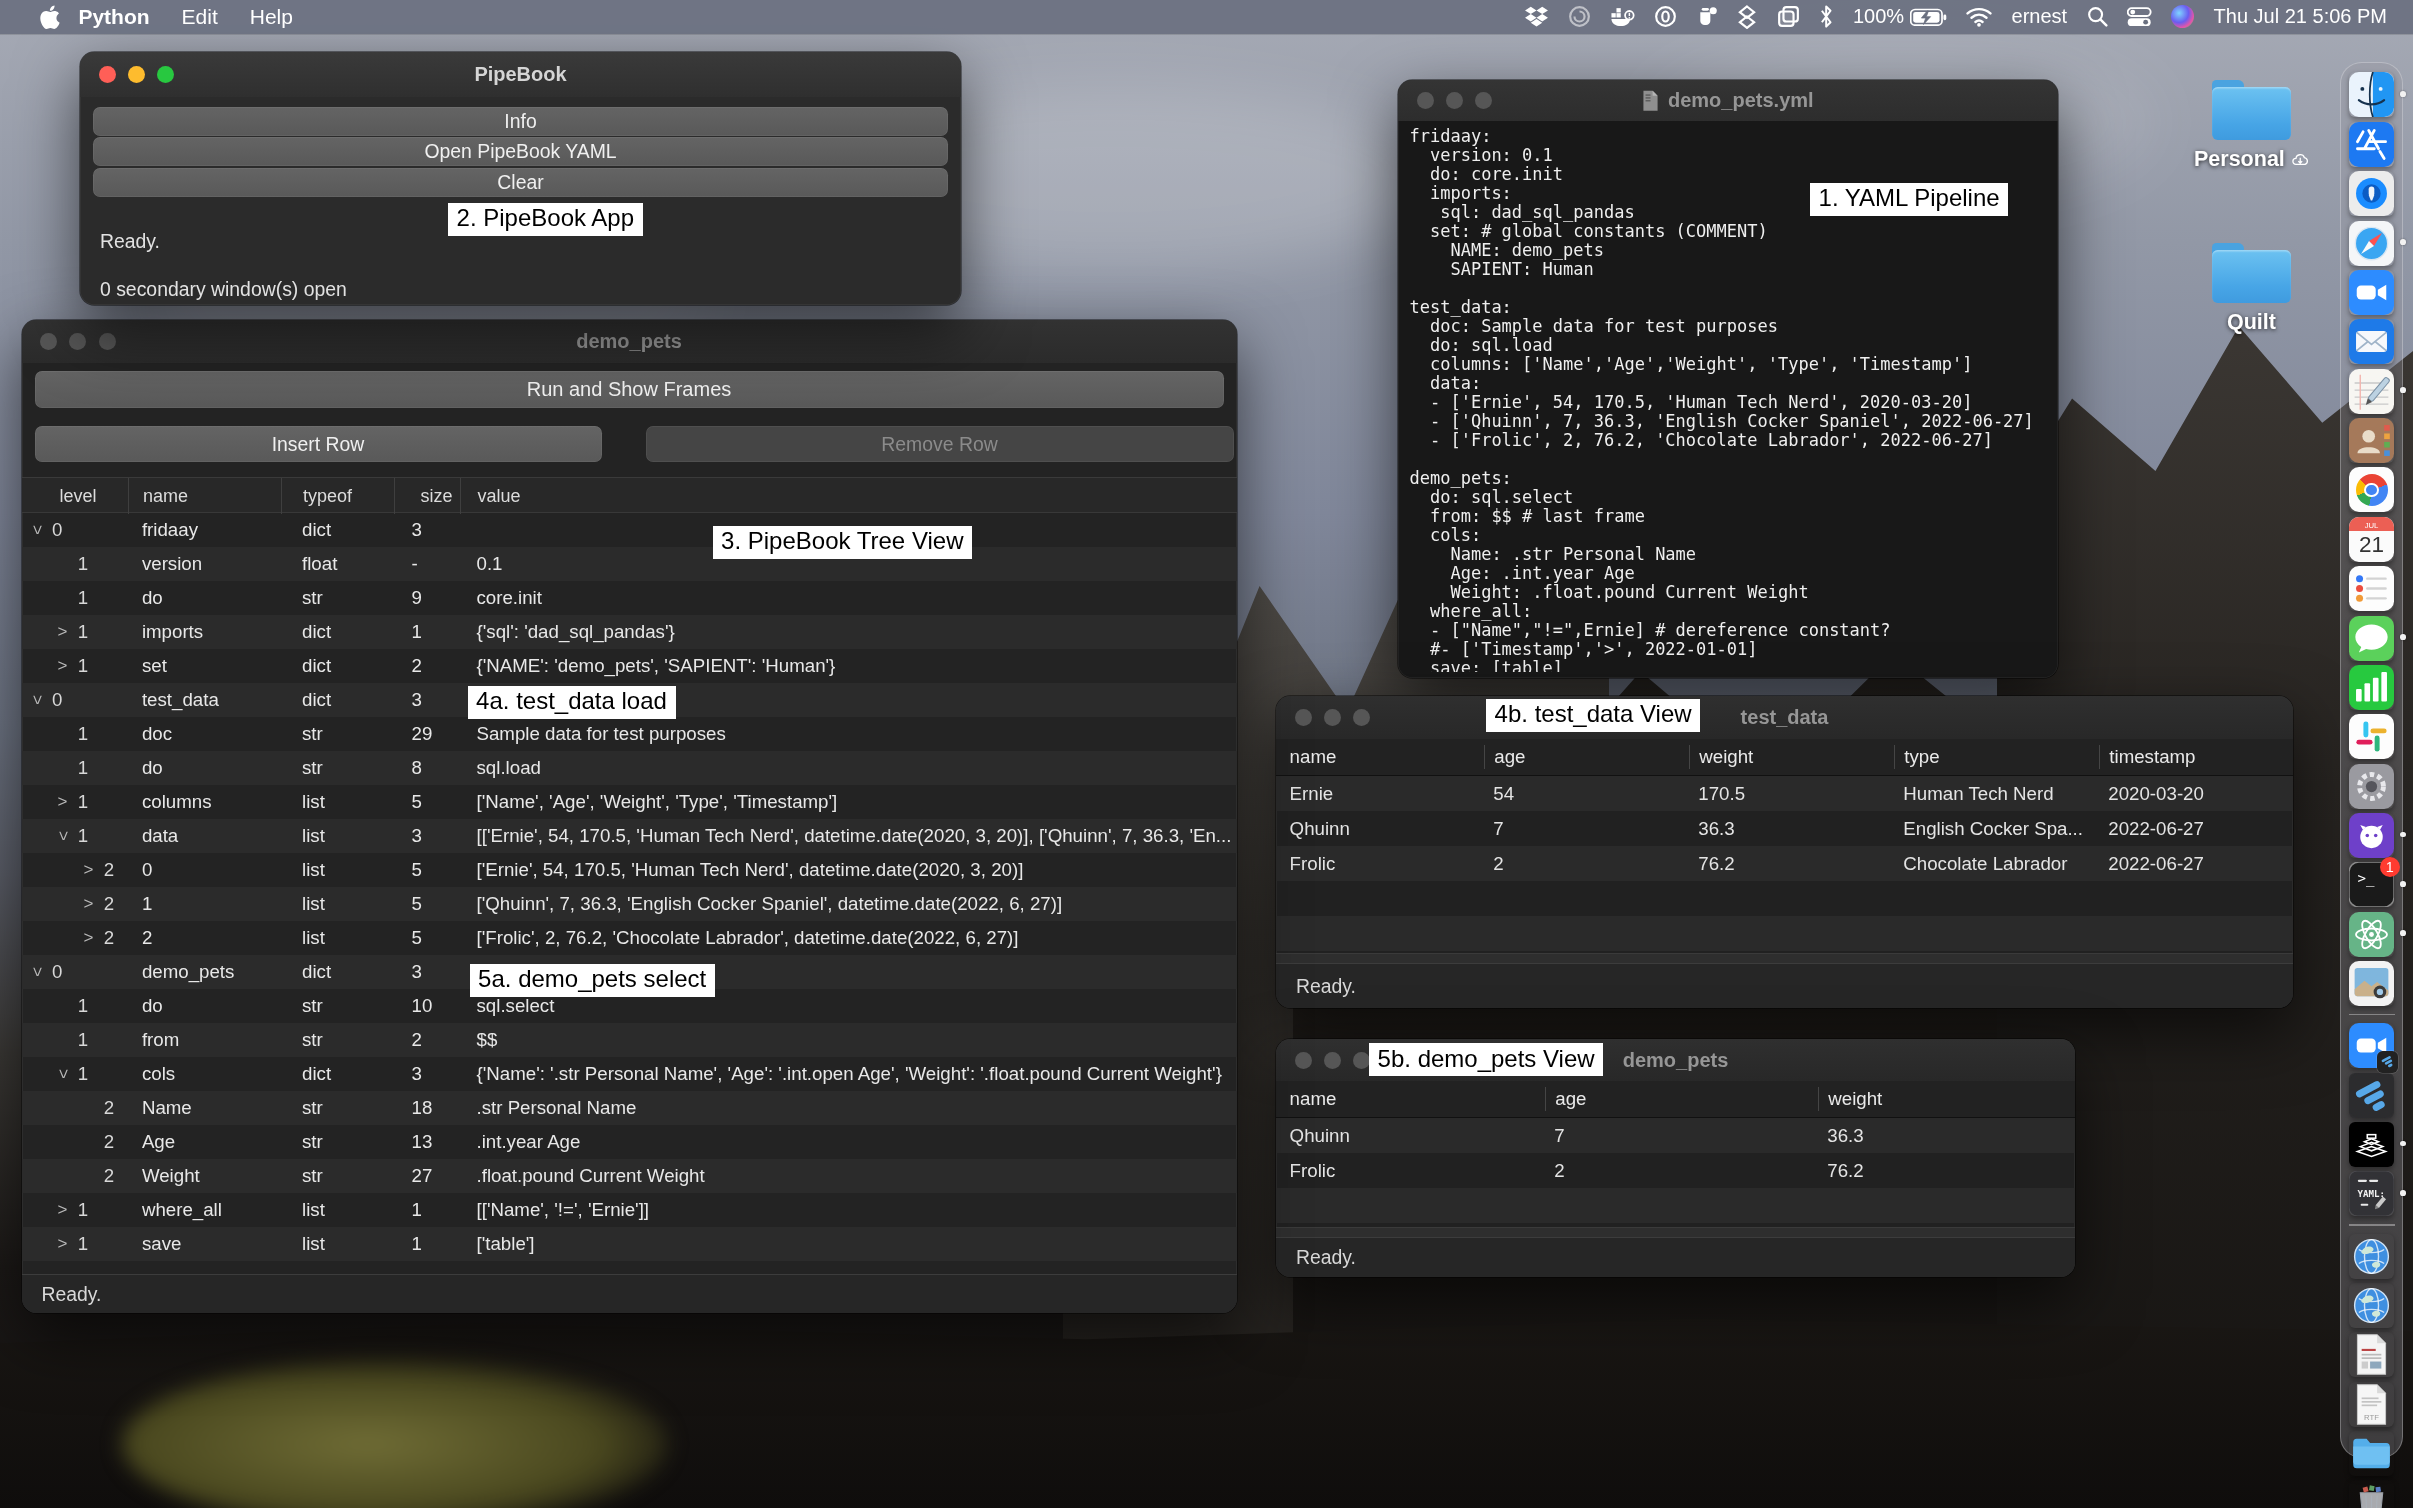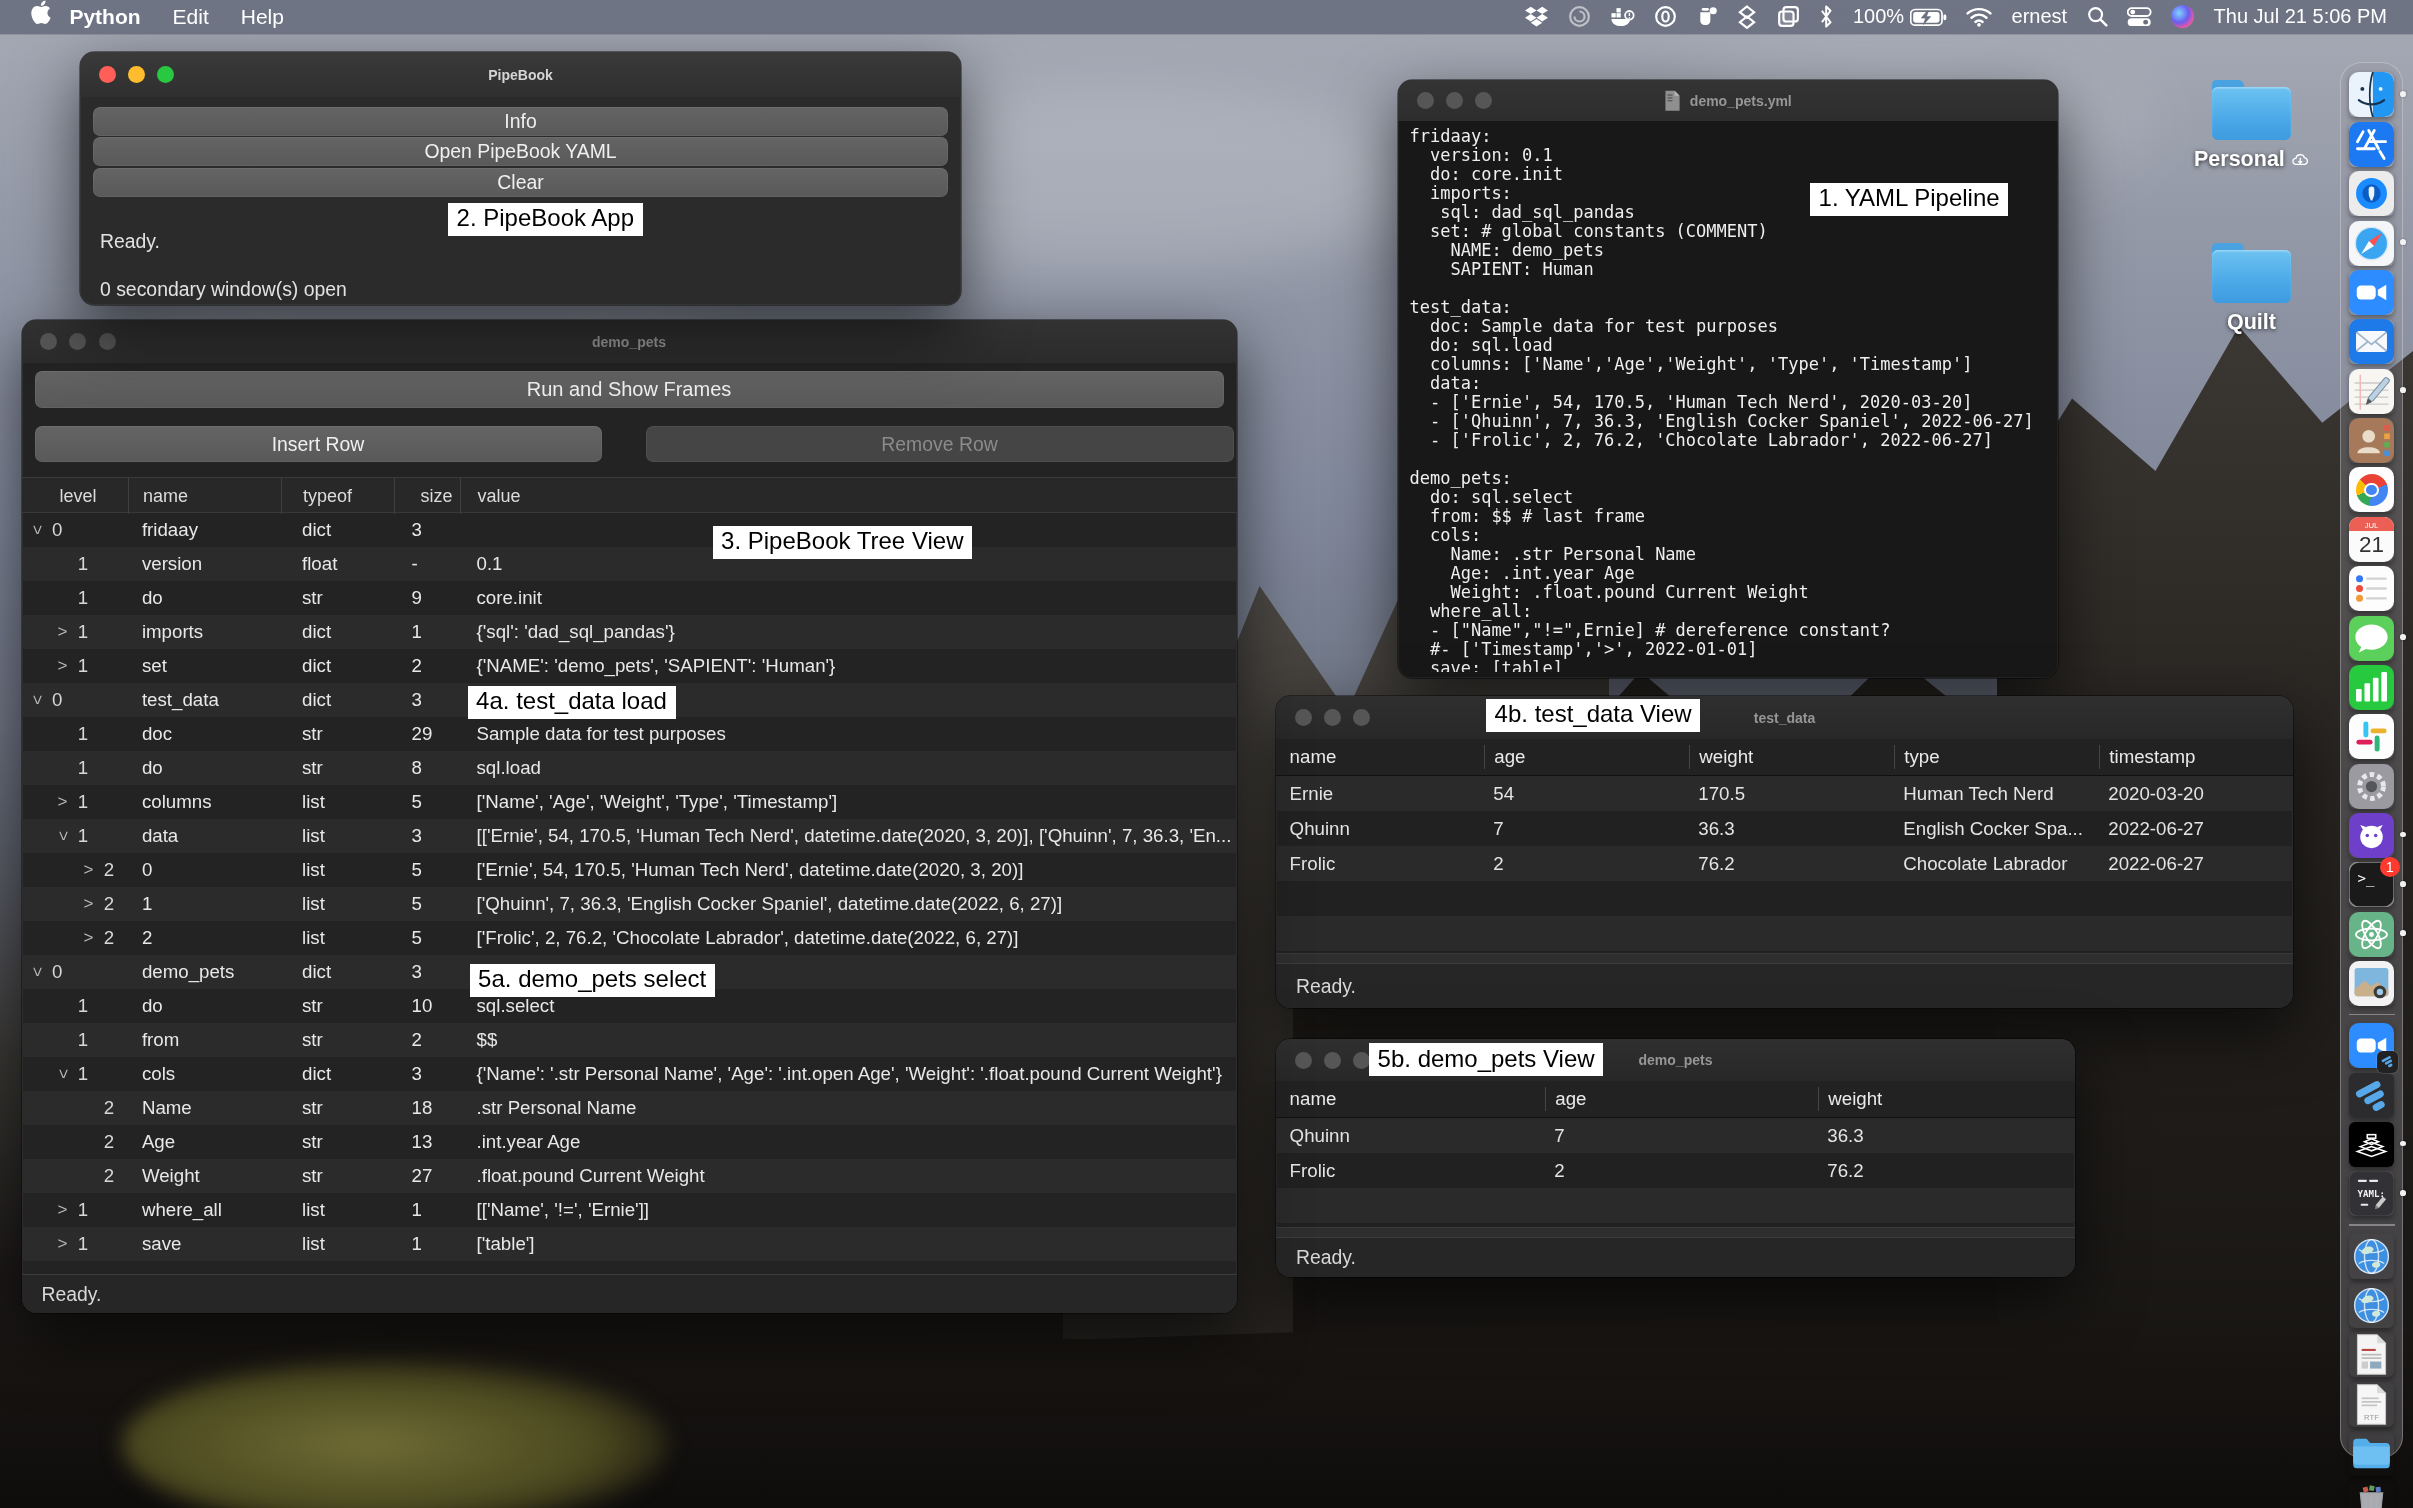--- a/index.html
+++ b/index.html
@@ -13,38 +13,38 @@
   .cliff { position:absolute; }
   .cliff-far { left:1063px; top:460px; width:546px; height:1049px; background:linear-gradient(180deg,#55524e,#33302c 45%,#201d1a); clip-path:polygon(0 34%,10% 22%,22% 30%,36% 12%,52% 24%,66% 8%,80% 18%,100% 12%,100% 100%,0 100%); }
   .cliff-mid { left:1293px; top:618px; width:790px; height:891px; background:linear-gradient(180deg,#2e2a26,#1b1815 60%,#141211); clip-path:polygon(0 26%,14% 14%,28% 22%,44% 6%,60% 18%,76% 4%,90% 14%,100% 8%,100% 100%,0 100%); }
   .cliff-right { left:1997px; top:302px; width:417px; height:1207px; background:linear-gradient(180deg,#3c3834,#262320 40%,#151311); clip-path:polygon(0 18%,18% 8%,38% 14%,58% 2%,78% 10%,100% 4%,100% 100%,0 100%); }
   .ground { position:absolute; left:0; top:1307px; width:2413px; height:201px; background:linear-gradient(180deg,#1a1714,#0f0d0c); clip-path:polygon(0 18%,20% 8%,45% 16%,70% 6%,100% 12%,100% 100%,0 100%); }
   .meadow { position:absolute; left:122px; top:1358px; width:546px; height:172px; border-radius:50%; filter:blur(10px); background:radial-gradient(ellipse at 45% 50%, #6f6c35 0%, #4a481f 55%, rgba(30,29,15,0) 80%); }
 
   
   .menubar { position:absolute; left:0; top:0; width:2413px; height:34px; background:rgba(106,112,128,.92);
     display:flex; align-items:center; color:#fff; font-size:21px; z-index:60; box-shadow:0 0.7px 0 rgba(0,0,0,.18); }
-  .mb-left { display:flex; align-items:flex-start; gap:0; }
+  .mb-left { display:flex; align-items:center; gap:0;padding-left:9px; }
   .apple { margin-left:29px; width:24.4px; display:flex; justify-content:center; }
   .mb-item { padding:0 16px; height:34px; display:flex; align-items:center; }
   .mb-item.bold { font-weight:bold; }
   .mb-right { margin-left:auto; display:flex; align-items:center; gap:19.4px; padding-right:26px; }
   .st { display:flex; align-items:center; gap:5.7px; }
   .st svg { display:block; }
   .mb-text { font-size:20px; }
   .siri-orb { width:23px; height:23px; border-radius:50%; background:radial-gradient(circle at 35% 35%, #7fd4ff, #6a5df0 45%, #e555a8 70%, #35d07f 100%); }
 
   
   .window { position:absolute; border-radius:14.4px; background:#262626; box-shadow:0 24.4px 65px rgba(0,0,0,.6), 0 0 0 0.7px rgba(0,0,0,.55), inset 0 0 0 0.7px rgba(255,255,255,.07); }
   .titlebar { position:absolute; left:0; top:0; right:0; border-radius:14.4px 14.4px 0 0; background:linear-gradient(180deg,#3a3a3a,#2f2f2f); display:flex; align-items:center; justify-content:center; }
   .tl { position:absolute; left:18.7px; display:flex; gap:12.2px; }
   .tl span { width:17px; height:17px; border-radius:50%; display:block; }
   .tl .r { background:#ff5f57; } .tl .y { background:#febc2e; } .tl .g { background:#28c840; }
   .tl.inactive span { background:#565656 !important; }
-  .win-title { font-size:14px; font-weight:bold; color:#d5d5d5; display:flex; align-items:center; gap:8.6px; }
+  .win-title { font-size:20px; font-weight:bold; color:#d5d5d5; display:flex; align-items:center; gap:8.6px; }
   .win-title.dim { color:#969696; }
 
   .callout { position:absolute; background:#ffffff; color:#000; font-size:24px; padding:1.4px 8.6px 3.6px; z-index:40; white-space:nowrap; }
 
   .macbtn { position:absolute; background:linear-gradient(180deg,#646464,#595959); border:none; border-radius:7.2px; color:#f0f0f0; font-size:19.4px; font-family:"Liberation Sans",sans-serif; box-shadow:inset 0 0 0 0.7px rgba(255,255,255,.08); }
   .macbtn.disabled { background:#454545; color:#8b8b8b; }
 
   .statusline { position:absolute; left:0; right:0; bottom:0; border-top:0.7px solid #3c3c3c; color:#d8d8d8; font-size:19.4px; display:flex; align-items:center; padding-left:20px; border-radius:0 0 14.4px 14.4px; background:#262626; }
 
   

